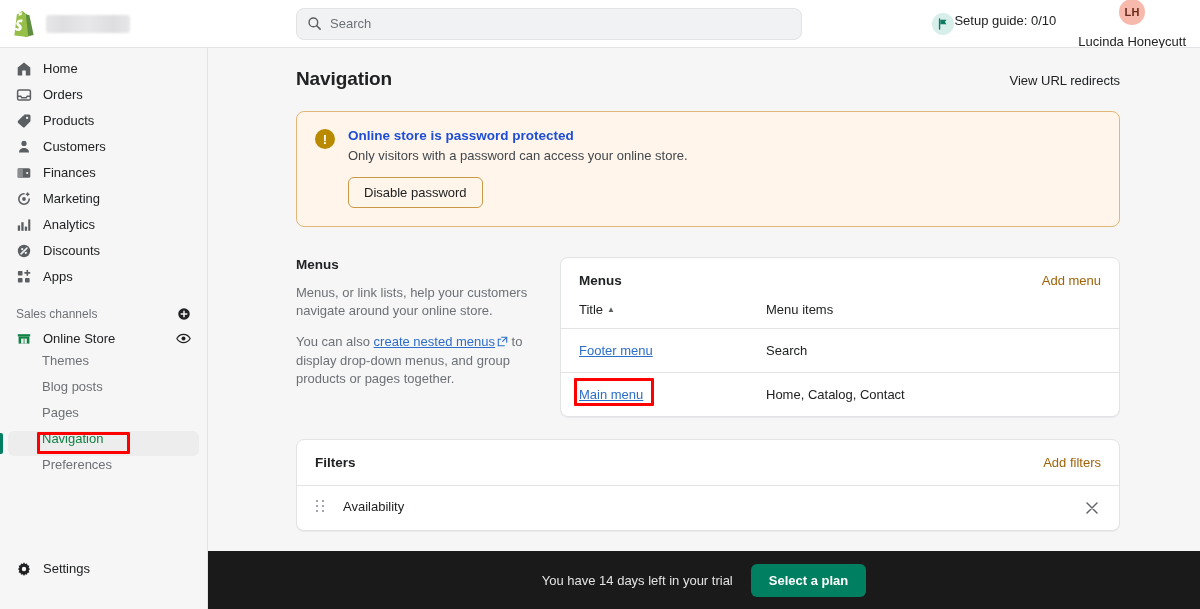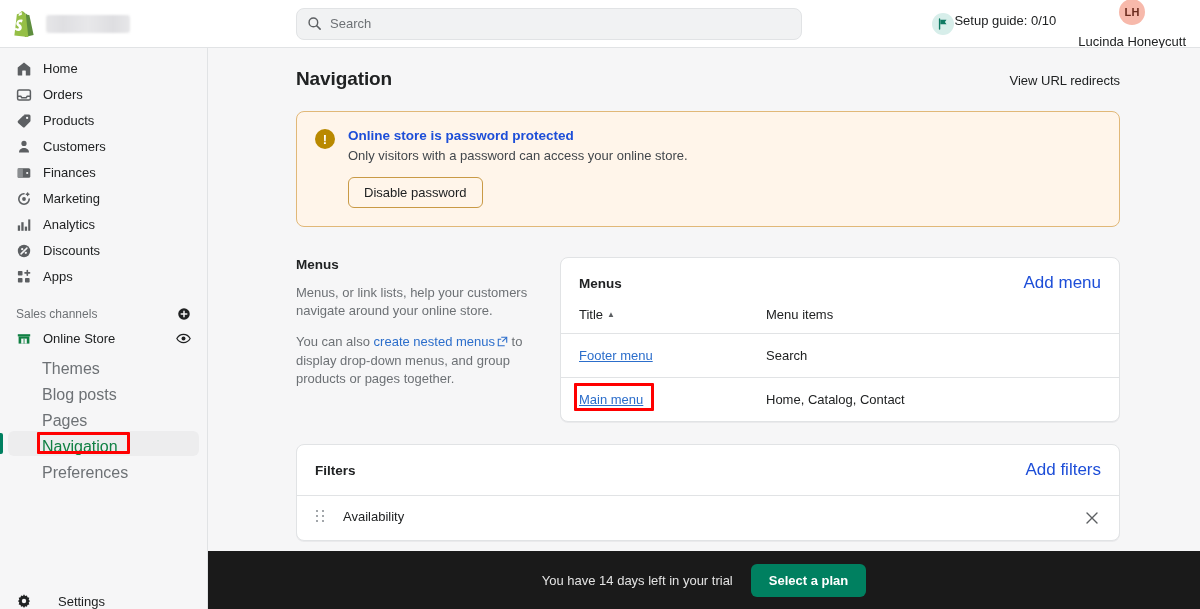--- a/index.html
+++ b/index.html
@@ -73,33 +73,33 @@
   .section-head .t { font-size: 12px; color: #6d7175; }
 
   .channel-item {
     display: flex; align-items: center; gap: 11px;
     height: 26px; padding: 0 16px 0 16px; cursor: pointer; position: relative;
   }
   .channel-item .label { font-size: 13px; color: #202223; flex: 1; }
 
   .sub-list { padding: 2px 8px 0 8px; }
   .sub-item {
-    height: 25px; display: flex; align-items: flex-end;
+    height: 25px; display: flex; align-items: flex-start;
     padding-left: 34px; border-radius: 6px; cursor: pointer;
-    font-size: 16px; color: #6d7175; position: relative; margin-bottom: 1px;
+    font-size: 13px; color: #6d7175; position: relative; margin-bottom: 1px;
   }
   .sub-item.active { background: #ededee; color: #108043; font-weight: 500; }
   .active-bar {
     position: absolute; left: -8px; top: 2px; width: 3px; height: 21px;
     background: #008060; border-radius: 0 2px 2px 0;
   }
 
   .settings-row {
     position: absolute; bottom: 0; left: 0; width: 207px; height: 48px;
-    display: flex; align-items: flex-end; gap: 26px; padding-left: 16px;
+    display: flex; align-items: flex-start; gap: 11px; padding-left: 16px;
     cursor: pointer;
   }
   .settings-row .label { font-size: 13px; color: #202223; }
 
   
   .main {
     position: absolute; top: 48px; left: 208px;
     width: 992px; height: 561px; overflow: hidden;
     background: #f6f6f7;
   }
@@ -131,34 +131,34 @@
     border: 1px solid #c99a46; border-radius: 6px;
     padding: 7px 15px; font-size: 13px; font-weight: 500; color: #202223;
     cursor: pointer; font-family: inherit;
   }
 
   
   .section { display: flex; gap: 0; margin-bottom: 22px; }
   .section-left { width: 264px; flex: 0 0 264px; padding-right: 26px; }
   .section-left h3 { font-size: 13.5px; font-weight: 600; color: #202223; margin-bottom: 12px; }
   .section-left p { font-size: 13px; color: #6d7175; line-height: 1.38; margin-bottom: 13px; }
-  .inline-link { color: #2c6ecb; cursor: pointer; }
+  .inline-link { color: #2c6ecb; text-decoration: underline; cursor: pointer; }
   .ext-icon { display: inline-block; vertical-align: -1px; margin-left: 2px; }
 
   .card {
     flex: 1; background: #ffffff; border: 1px solid #e1e3e5;
     border-radius: 8px; box-shadow: 0 1px 0 rgba(22,29,37,.05);
     overflow: hidden;
   }
   .card-head {
     display: flex; align-items: center; justify-content: space-between;
     padding: 15px 18px 0 18px;
   }
   .card-title { font-size: 13.5px; font-weight: 600; color: #202223; }
-  .card-action { font-size: 17px; color: #1d4ed8; cursor: pointer; text-align: right; }
+  .card-action { font-size: 13px; color: #a16207; cursor: pointer; text-align: right; }
 
   .tbl { width: 100%; border-collapse: collapse; }
   .tbl th {
     text-align: left; font-size: 13px; font-weight: 400; color: #202223;
     padding: 14px 18px 11px 18px; border-bottom: 1px solid #e1e3e5;
   }
   .tbl th.c2, .tbl td.c2 { padding-left: 0; }
   .tbl td {
     font-size: 13px; color: #202223;
     padding: 14px 18px; border-bottom: 1px solid #e1e3e5;

